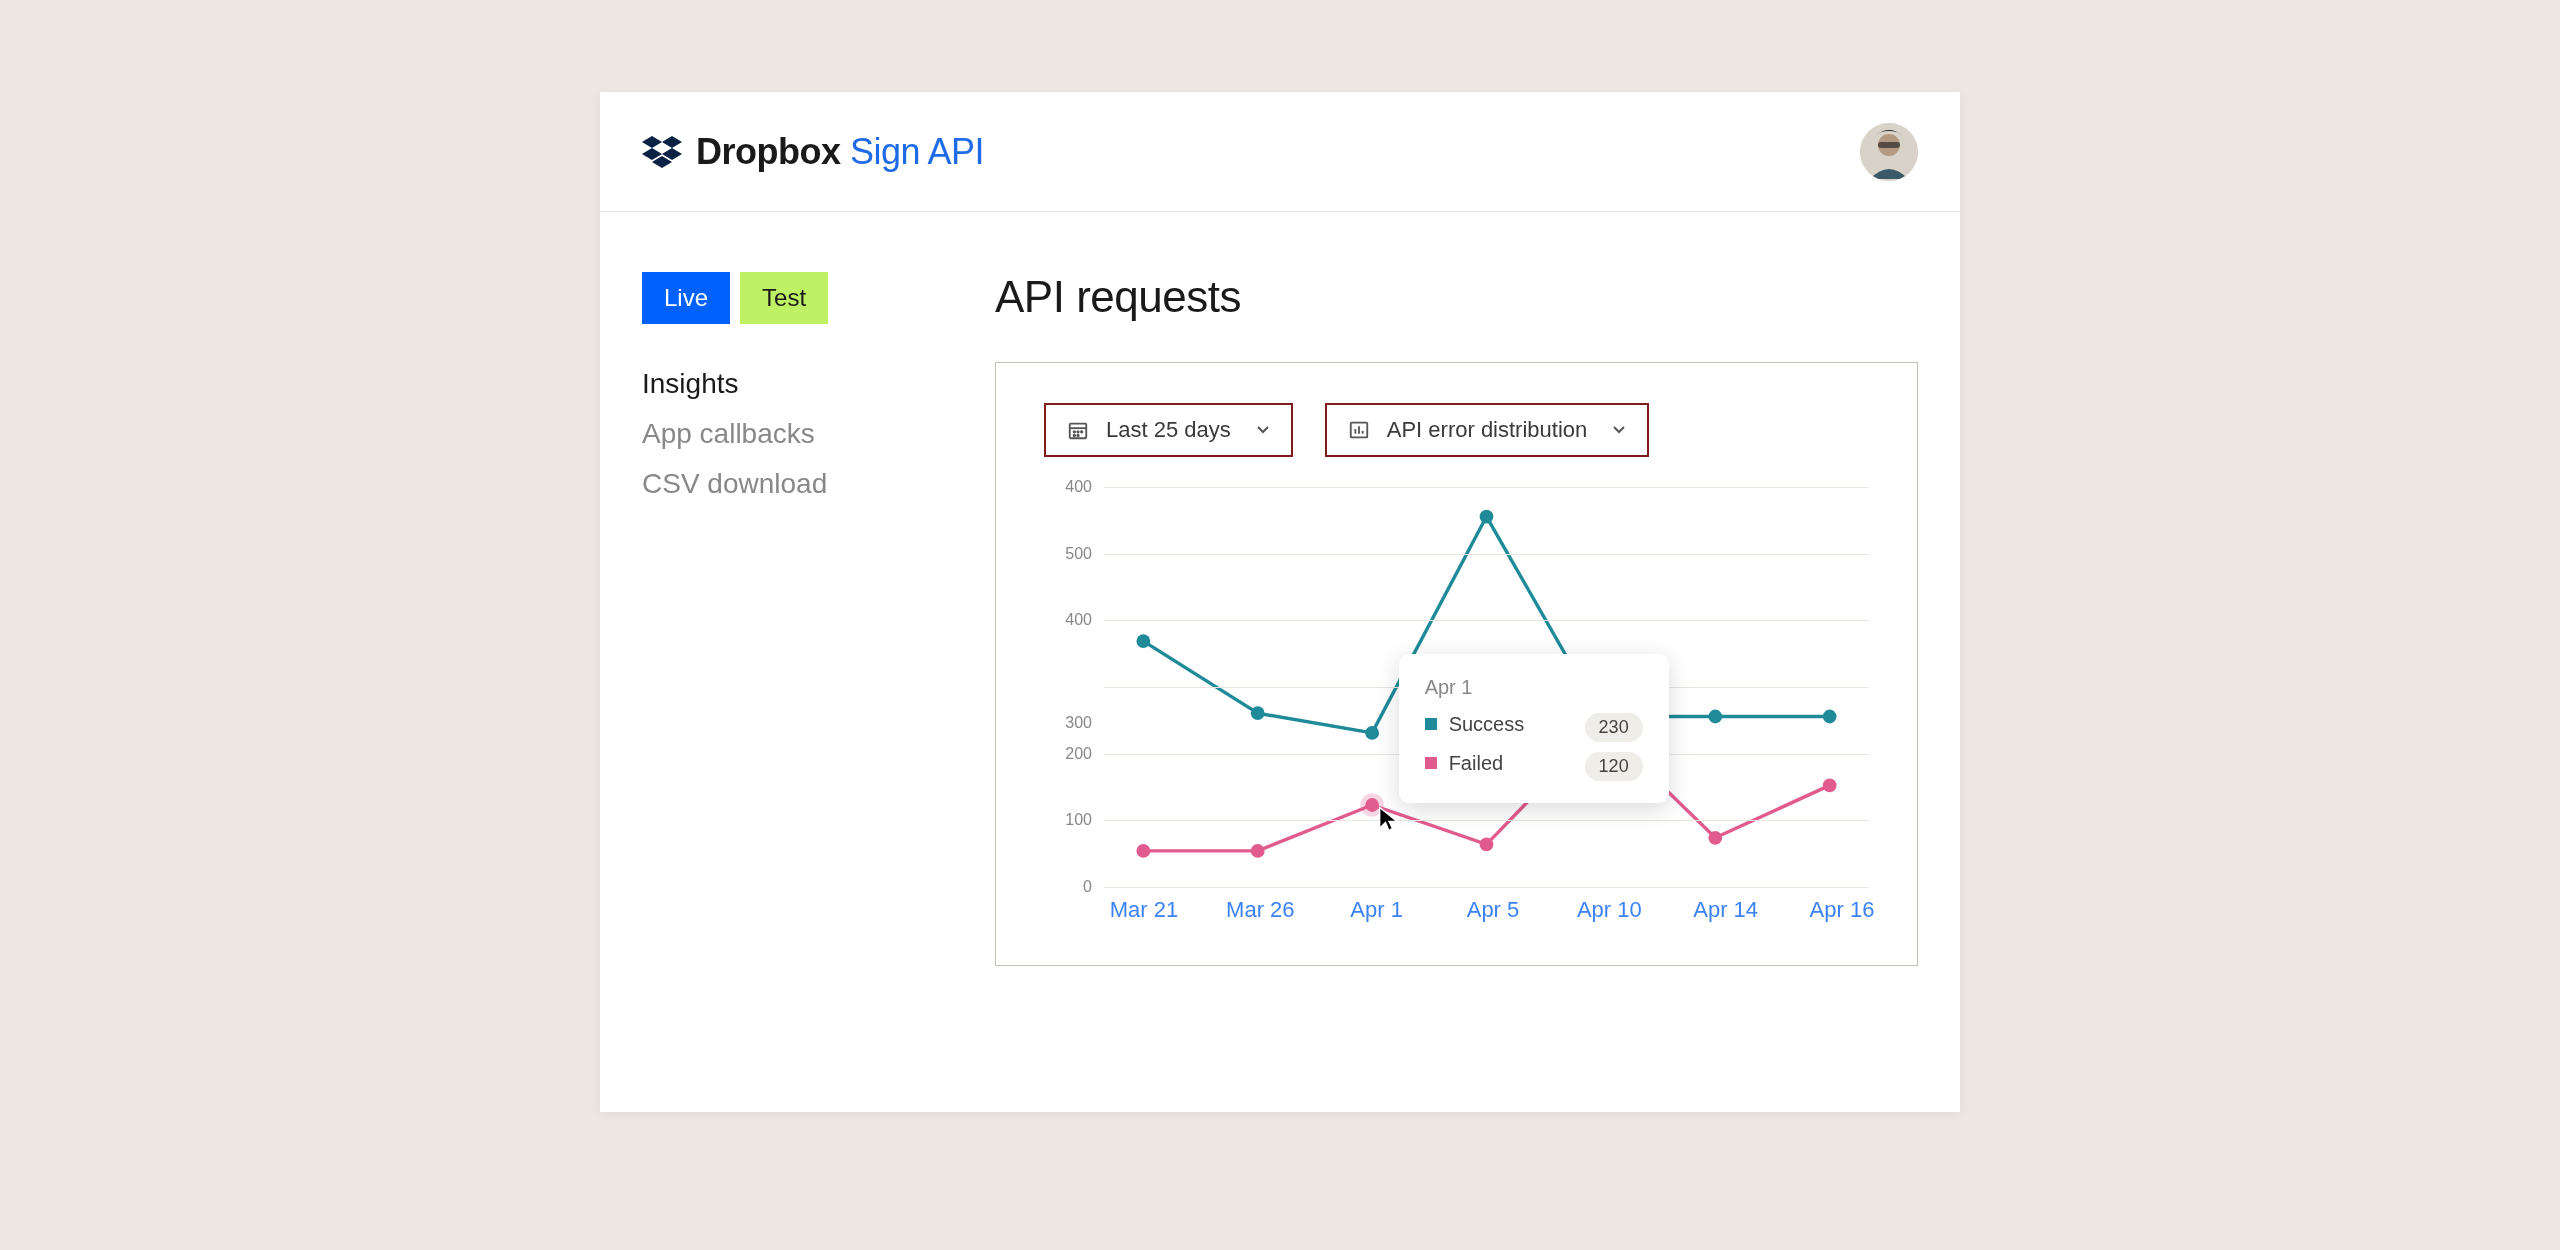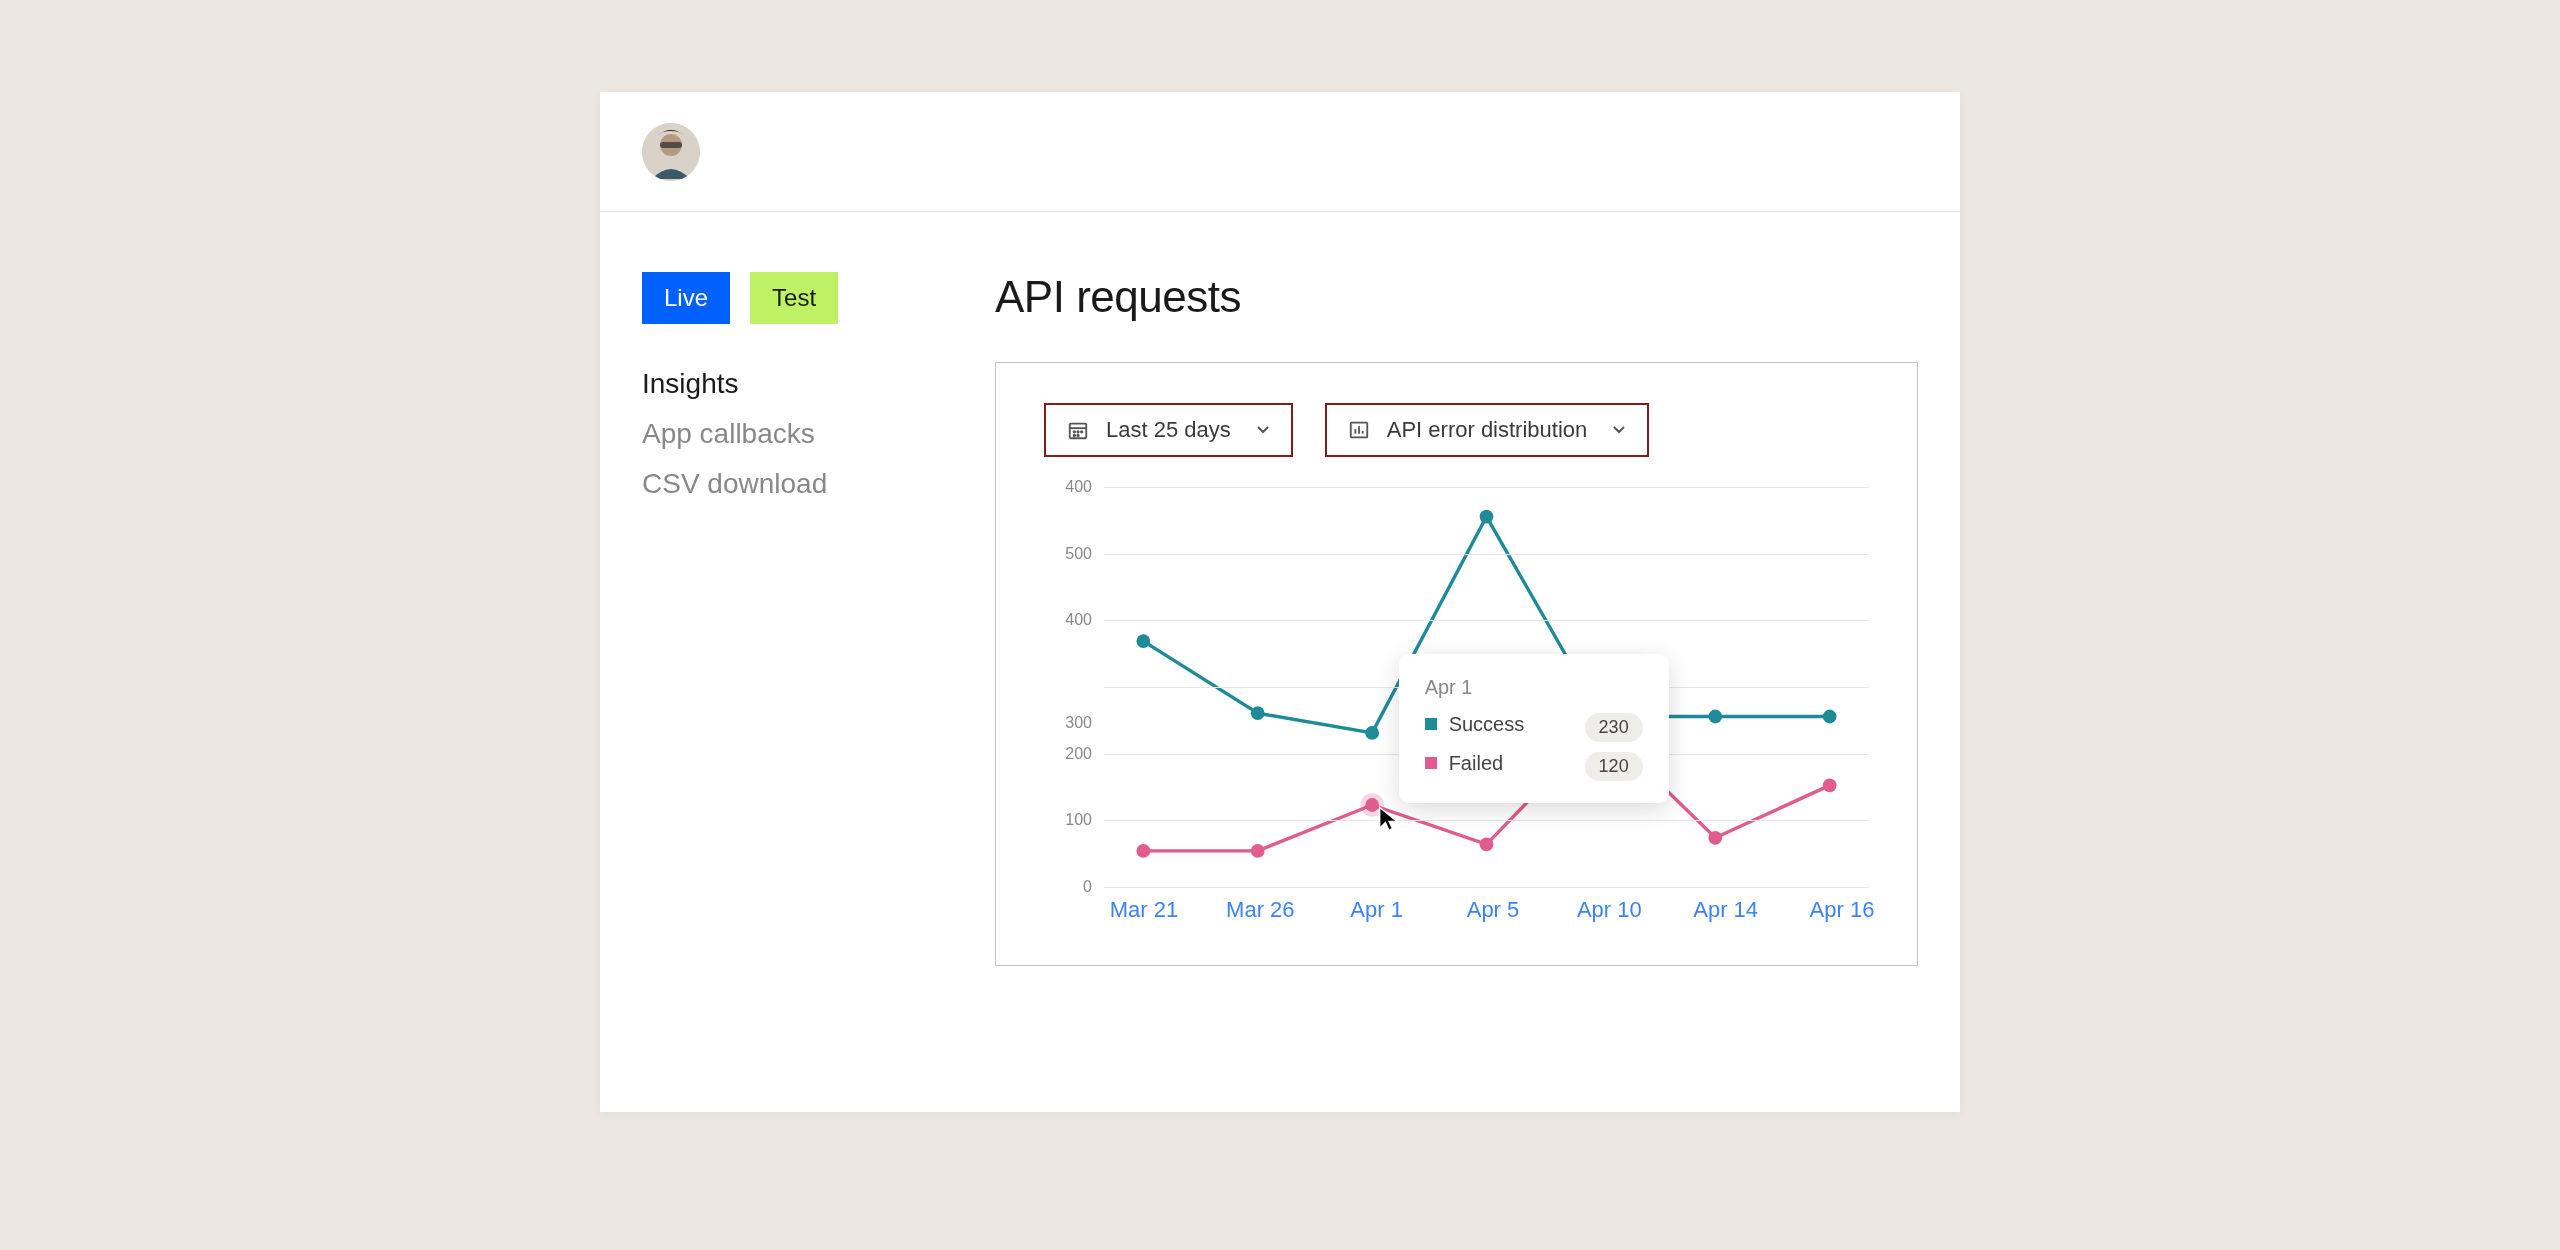--- a/index.html
+++ b/index.html
@@ -37,21 +37,21 @@
     background: #d5d0c7;
     overflow: hidden;
     display:flex; align-items:center; justify-content:center;
   }
   .body {
     display: flex;
     padding: 60px 42px 0 42px;
     gap: 70px;
   }
   .sidebar { width: 270px; flex-shrink: 0; }
-  .mode-tabs { display: flex; gap: 20px; margin-bottom: 44px; }
+  .mode-tabs { display: flex; gap: 10px; margin-bottom: 44px; }
   .mode-tab {
     padding: 12px 22px;
     font-size: 24px;
     font-weight: 500;
     background: #bef264;
     color: #1a1a1a;
     cursor: pointer;
   }
   .mode-tab.active { background: #0061fe; color: #fff; }
   .sidebar-nav { display: flex; flex-direction: column; gap: 18px; }
@@ -148,20 +148,37 @@
     position: absolute;
     width: 30px; height: 30px;
     z-index: 6;
   }
 </style>
 </head>
 <body>
 
 <div class="app-window">
   <div class="header">
+    <div class="brand">
+      <span class="dropbox-logo">
+        <svg viewBox="0 0 40 40" width="40" height="40">
+          <g>
+            <polygon fill="#0b2245" points="10,4 20,10 10,16 0,10"></polygon>
+            <polygon fill="#0b2245" points="30,4 40,10 30,16 20,10"></polygon>
+            <polygon fill="#0b2245" points="10,16 20,22 10,28 0,22"></polygon>
+            <polygon fill="#0b2245" points="30,16 40,22 30,28 20,22"></polygon>
+            <polygon fill="#0b2245" points="20,24 30,30 20,36 10,30"></polygon>
+          </g>
+        </svg>
+      </span>
+      <span class="brand-text">
+        <span class="black">Dropbox</span>
+        <span class="blue">Sign API</span>
+      </span>
+    </div>
     <div class="avatar">
       <svg viewBox="0 0 58 58" width="58" height="58">
         <circle cx="29" cy="29" r="29" fill="#d8d2c8"></circle>
         <circle cx="29" cy="22" r="11" fill="#b59a82"></circle>
         <path d="M10 56 Q29 36 48 56 Z" fill="#3a5a6a"></path>
         <rect x="18" y="19" width="22" height="6" rx="3" fill="#2a2a2a" opacity="0.7"></rect>
         <path d="M16 12 Q29 2 42 12 Q38 8 29 8 Q20 8 16 12 Z" fill="#2a2a2a"></path>
       </svg>
     </div>
   </div>

